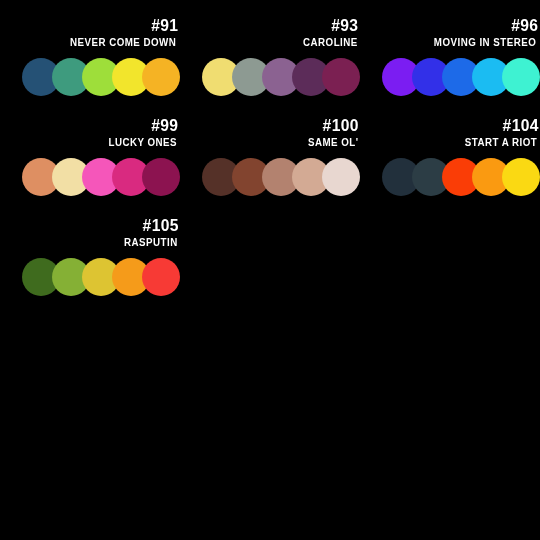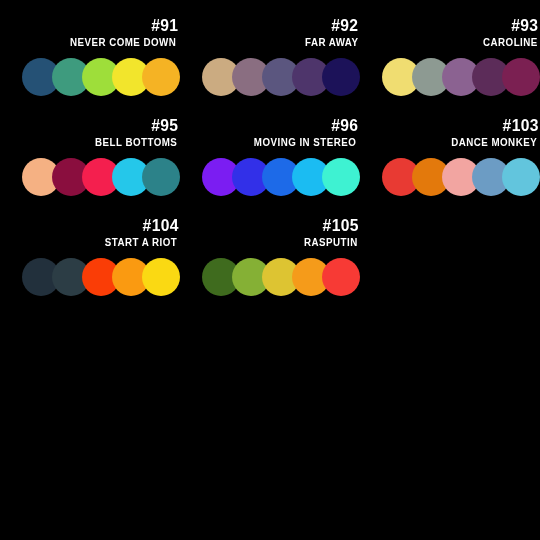--- a/index.html
+++ b/index.html
@@ -83,72 +83,61 @@
       <div class="palette-name">NEVER COME DOWN</div>
       <div class="swatch-row">
         <div class="swatch-dot s0" style="background-color: rgb(37, 81, 117);"></div>
         <div class="swatch-dot s1" style="background-color: rgb(62, 155, 126);"></div>
         <div class="swatch-dot s2" style="background-color: rgb(158, 222, 58);"></div>
         <div class="swatch-dot s3" style="background-color: rgb(242, 229, 44);"></div>
         <div class="swatch-dot s4" style="background-color: rgb(245, 179, 36);"></div>
       </div>
     </div>
     <div class="palette-card">
-      <div class="palette-number">#92</div>
-      <div class="palette-name">FAR AWAY</div>
-      <div class="swatch-row">
-        <div class="swatch-dot s0" style="background-color: rgb(203, 171, 129);"></div>
-        <div class="swatch-dot s1" style="background-color: rgb(138, 110, 129);"></div>
-        <div class="swatch-dot s2" style="background-color: rgb(91, 86, 127);"></div>
-        <div class="swatch-dot s3" style="background-color: rgb(78, 53, 107);"></div>
-        <div class="swatch-dot s4" style="background-color: rgb(28, 18, 89);"></div>
-      </div>
-    </div>
-    <div class="palette-card">
       <div class="palette-number">#93</div>
       <div class="palette-name">CAROLINE</div>
       <div class="swatch-row">
         <div class="swatch-dot s0" style="background-color: rgb(240, 221, 113);"></div>
         <div class="swatch-dot s1" style="background-color: rgb(141, 154, 146);"></div>
         <div class="swatch-dot s2" style="background-color: rgb(139, 98, 145);"></div>
         <div class="swatch-dot s3" style="background-color: rgb(92, 44, 89);"></div>
         <div class="swatch-dot s4" style="background-color: rgb(123, 32, 82);"></div>
-      </div>
-    </div>
-    <div class="palette-card">
-      <div class="palette-number">#95</div>
-      <div class="palette-name">BELL BOTTOMS</div>
-      <div class="swatch-row">
-        <div class="swatch-dot s0" style="background-color: rgb(245, 177, 131);"></div>
-        <div class="swatch-dot s1" style="background-color: rgb(138, 14, 62);"></div>
-        <div class="swatch-dot s2" style="background-color: rgb(244, 31, 78);"></div>
-        <div class="swatch-dot s3" style="background-color: rgb(37, 199, 234);"></div>
-        <div class="swatch-dot s4" style="background-color: rgb(44, 130, 137);"></div>
       </div>
     </div>
     <div class="palette-card">
       <div class="palette-number">#96</div>
       <div class="palette-name">MOVING IN STEREO</div>
       <div class="swatch-row">
         <div class="swatch-dot s0" style="background-color: rgb(123, 29, 242);"></div>
         <div class="swatch-dot s1" style="background-color: rgb(50, 48, 232);"></div>
         <div class="swatch-dot s2" style="background-color: rgb(29, 106, 232);"></div>
         <div class="swatch-dot s3" style="background-color: rgb(27, 188, 242);"></div>
         <div class="swatch-dot s4" style="background-color: rgb(62, 242, 210);"></div>
       </div>
     </div>
     <div class="palette-card">
-      <div class="palette-number">#103</div>
-      <div class="palette-name">DANCE MONKEY</div>
+      <div class="palette-number">#99</div>
+      <div class="palette-name">LUCKY ONES</div>
       <div class="swatch-row">
-        <div class="swatch-dot s0" style="background-color: rgb(232, 58, 51);"></div>
-        <div class="swatch-dot s1" style="background-color: rgb(227, 121, 12);"></div>
-        <div class="swatch-dot s2" style="background-color: rgb(242, 165, 161);"></div>
-        <div class="swatch-dot s3" style="background-color: rgb(108, 156, 196);"></div>
-        <div class="swatch-dot s4" style="background-color: rgb(98, 197, 221);"></div>
+        <div class="swatch-dot s0" style="background-color: rgb(222, 143, 98);"></div>
+        <div class="swatch-dot s1" style="background-color: rgb(242, 223, 165);"></div>
+        <div class="swatch-dot s2" style="background-color: rgb(245, 86, 186);"></div>
+        <div class="swatch-dot s3" style="background-color: rgb(217, 42, 128);"></div>
+        <div class="swatch-dot s4" style="background-color: rgb(140, 19, 80);"></div>
+      </div>
+    </div>
+    <div class="palette-card">
+      <div class="palette-number">#100</div>
+      <div class="palette-name">SAME OL'</div>
+      <div class="swatch-row">
+        <div class="swatch-dot s0" style="background-color: rgb(85, 49, 40);"></div>
+        <div class="swatch-dot s1" style="background-color: rgb(130, 68, 47);"></div>
+        <div class="swatch-dot s2" style="background-color: rgb(179, 130, 111);"></div>
+        <div class="swatch-dot s3" style="background-color: rgb(211, 170, 148);"></div>
+        <div class="swatch-dot s4" style="background-color: rgb(232, 215, 208);"></div>
       </div>
     </div>
     <div class="palette-card">
       <div class="palette-number">#104</div>
       <div class="palette-name">START A RIOT</div>
       <div class="swatch-row">
         <div class="swatch-dot s0" style="background-color: rgb(34, 48, 60);"></div>
         <div class="swatch-dot s1" style="background-color: rgb(44, 61, 69);"></div>
         <div class="swatch-dot s2" style="background-color: rgb(250, 61, 6);"></div>
         <div class="swatch-dot s3" style="background-color: rgb(250, 154, 17);"></div>

